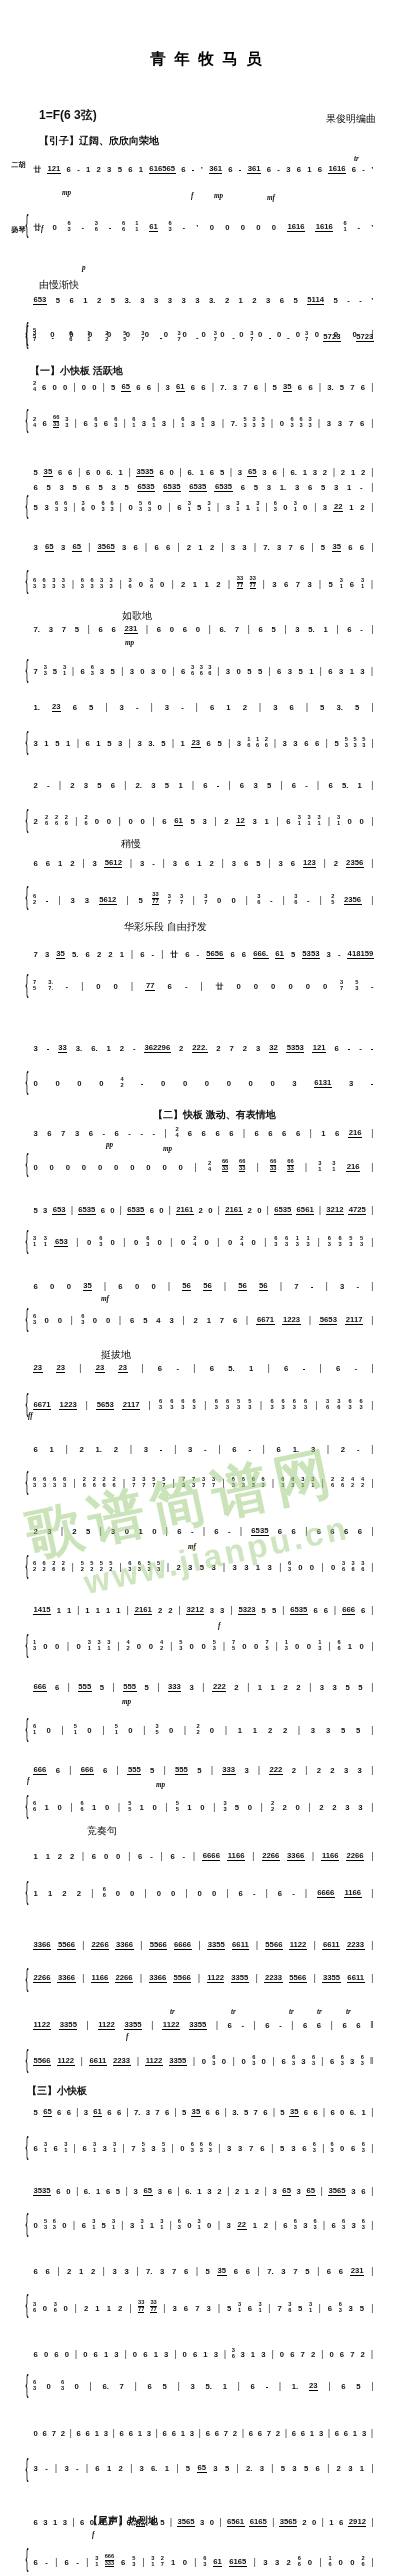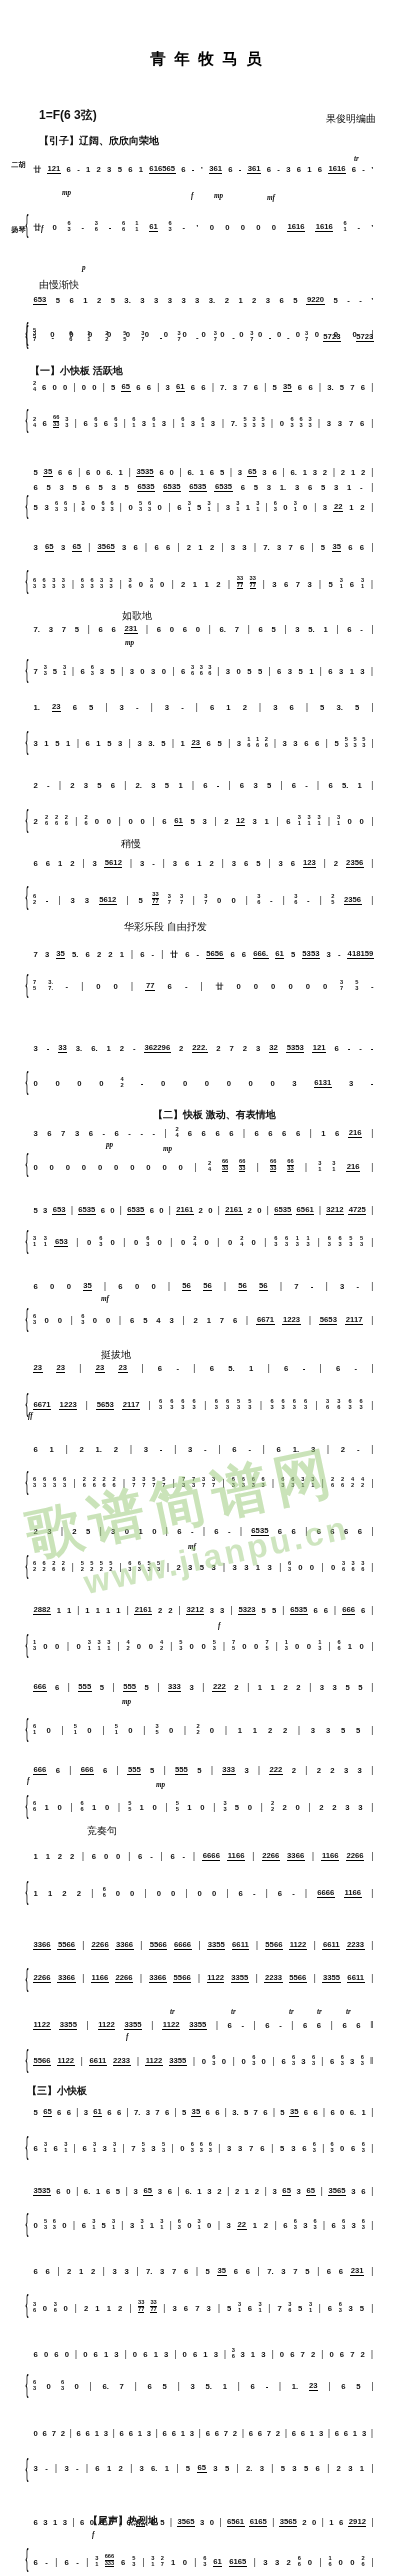--- a/index.html
+++ b/index.html
@@ -121,21 +121,21 @@
         <span class="note">3</span>
         <span class="note">3</span>
         <span class="note">3</span>
         <span class="note">3.</span>
         <span class="note">2</span>
         <span class="note">1</span>
         <span class="note">2</span>
         <span class="note">3</span>
         <span class="note">6</span>
         <span class="note">5</span>
-        <span class="note beam">9220</span>
+        <span class="note beam">5114</span>
         <span class="note">5</span>
         <span class="note">-</span>
         <span class="note">-</span>
         <span class="note">’</span>
       </div>
       <div class="row" style="top: 331px;">
         <span class="stack">
           <span>3</span>
           <span>7</span>
         </span>
@@ -1606,21 +1606,21 @@
           <span>6</span>
         </span>
         <span class="stack">
           <span>3</span>
           <span>6</span>
         </span>
         <span class="bar">|</span>
       </div>
       <span class="brace" style="left: 25px; top: 1559px; position: absolute;">{</span>
       <div class="row" style="top: 1606px;">
-        <span class="note beam">2882</span>
+        <span class="note beam">1415</span>
         <span class="note">1</span>
         <span class="note">1</span>
         <span class="bar">|</span>
         <span class="note">1</span>
         <span class="note">1</span>
         <span class="note">1</span>
         <span class="note">1</span>
         <span class="bar">|</span>
         <span class="note beam">2161</span>
         <span class="note">2</span>

